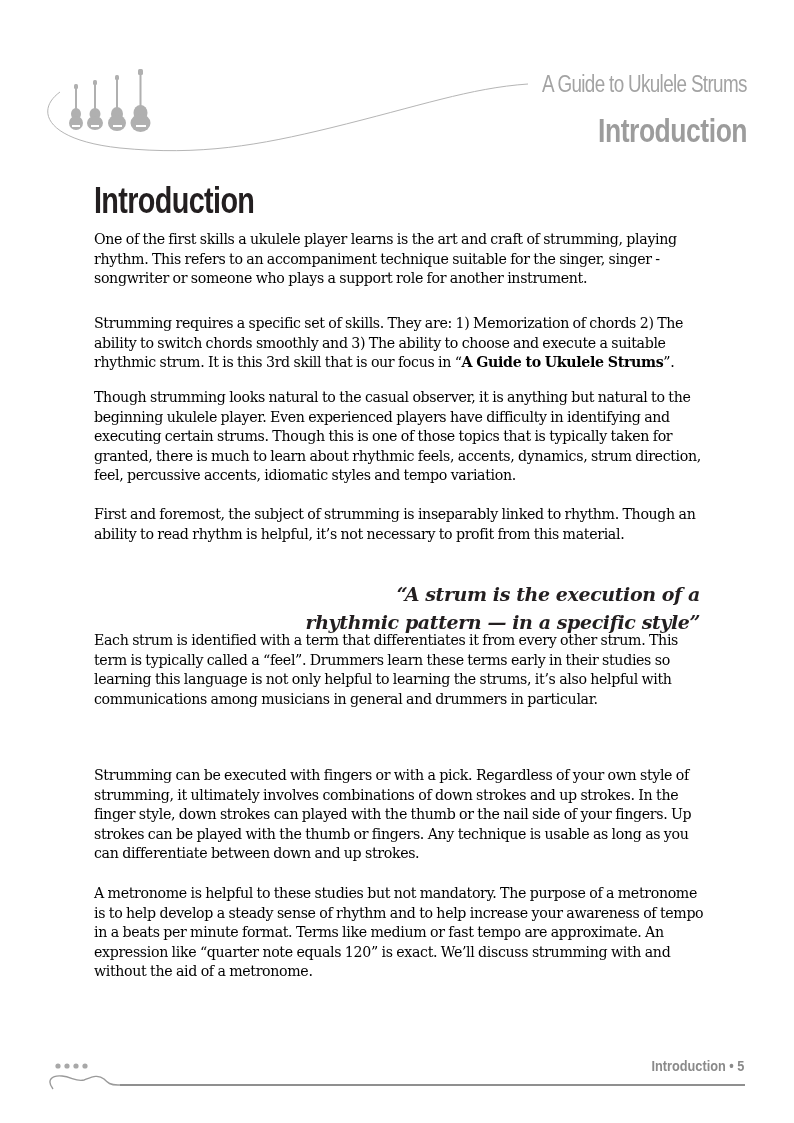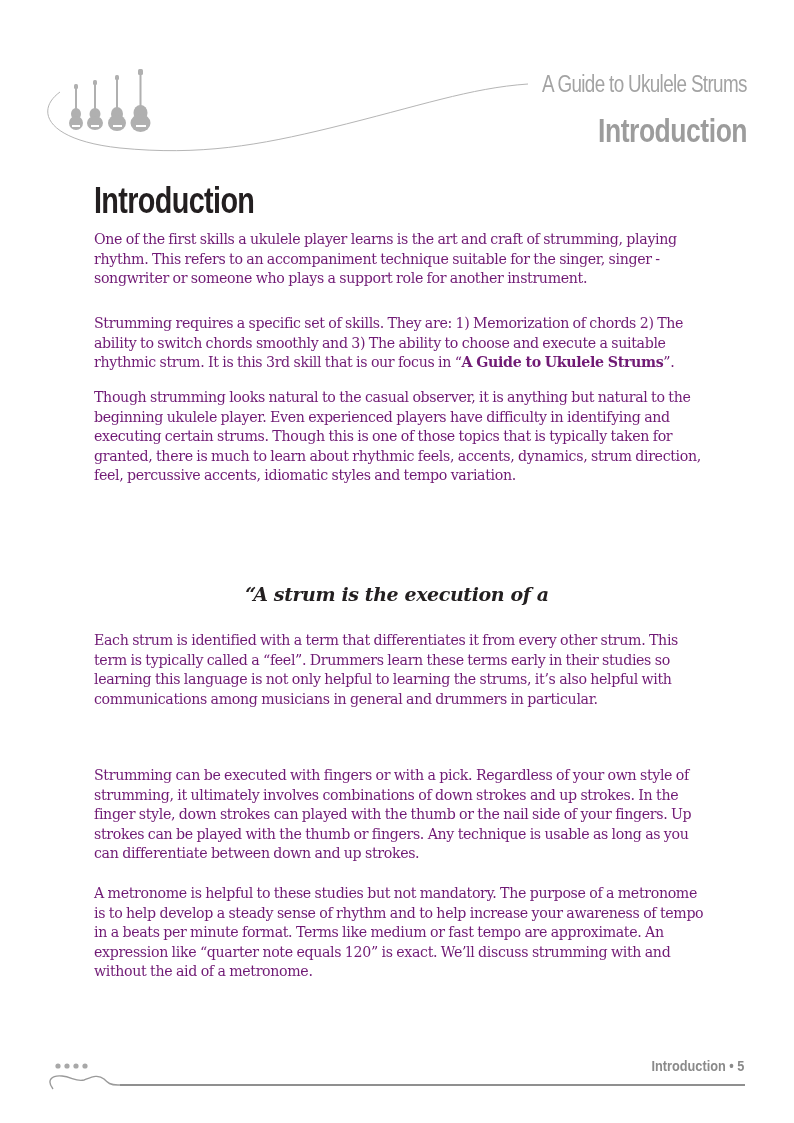--- a/index.html
+++ b/index.html
@@ -20,26 +20,26 @@
   }
   .page-title {
     position: absolute; left: 94px; top: 180px; margin: 0;
     font-family: "Liberation Sans", sans-serif; font-weight: bold;
     font-size: 36px; color: #231f20; letter-spacing: -0.8px;
     transform: scaleX(0.80); transform-origin: left center; white-space: nowrap;
   }
   .body-text {
     position: absolute; left: 94px; width: 612px;
     font-family: "DejaVu Serif", serif; font-size: 14.2px; line-height: 19.6px;
-    color: #701a75; margin: 0; letter-spacing: -0.35px; word-spacing: -0.5px;
+    color: #000000; margin: 0; letter-spacing: -0.35px; word-spacing: -0.5px;
   }
   .body-text b { font-weight: bold; }
   .pull-quote {
     position: absolute; left: 94px; width: 606px; top: 580px;
-    text-align: center; font-family: "DejaVu Serif", serif; font-style: italic;
+    text-align: right; font-family: "DejaVu Serif", serif; font-style: italic;
     font-weight: bold; font-size: 19px; line-height: 28px; color: #231f20;
     margin: 0; letter-spacing: -0.4px;
   }
   .footer-label {
     position: absolute; right: 50px; top: 1057px;
     font-family: "Liberation Sans", sans-serif; font-weight: bold;
     font-size: 15px; color: #8a8a8a; white-space: nowrap;
     transform: scaleX(0.85); transform-origin: right center;
   }
   .footer-art { position: absolute; left: 0; top: 1050px; }
@@ -85,22 +85,23 @@
   <div class="running-section">Introduction</div>
 
   <h1 class="page-title">Introduction</h1>
 
   <p class="body-text" style="top:230px">One of the first skills a ukulele player learns is the art and craft of strumming, playing rhythm. This refers to an accompaniment technique suitable for the singer, singer - songwriter or someone who plays a support role for another instrument.</p>
 
   <p class="body-text" style="top:314px"><span>Strumming requires a specific set of skills. They are: 1) Memorization of chords 2) The ability to switch chords smoothly and 3) The ability to choose and execute a suitable rhythmic strum. It is this 3rd skill that is our focus in “</span><b>A Guide to Ukulele Strums</b><span>”.</span></p>
 
   <p class="body-text" style="top:388px">Though strumming looks natural to the casual observer, it is anything but natural to the beginning ukulele player. Even experienced players have difficulty in identifying and executing certain strums. Though this is one of those topics that is typically taken for granted, there is much to learn about rhythmic feels, accents, dynamics, strum direction, feel, percussive accents, idiomatic styles and tempo variation.</p>
 
+  <p class="body-text" style="top:505px">First and foremost, the subject of strumming is inseparably linked to rhythm. Though an ability to read rhythm is helpful, it’s not necessary to profit from this material.</p>
 
-  <p class="pull-quote"><span>“A strum is the execution of a</span><br></p>
+  <p class="pull-quote"><span>“A strum is the execution of a</span><br><span>rhythmic pattern — in a specific style”</span></p>
 
   <p class="body-text" style="top:631px">Each strum is identified with a term that differentiates it from every other strum. This term is typically called a “feel”. Drummers learn these terms early in their studies so learning this language is not only helpful to learning the strums, it’s also helpful with communications among musicians in general and drummers in particular.</p>
 
   <p class="body-text" style="top:766px">Strumming can be executed with fingers or with a pick. Regardless of your own style of strumming, it ultimately involves combinations of down strokes and up strokes. In the finger style, down strokes can played with the thumb or the nail side of your fingers. Up strokes can be played with the thumb or fingers. Any technique is usable as long as you can differentiate between down and up strokes.</p>
 
   <p class="body-text" style="top:884px">A metronome is helpful to these studies but not mandatory. The purpose of a metronome is to help develop a steady sense of rhythm and to help increase your awareness of tempo in a beats per minute format. Terms like medium or fast tempo are approximate. An expression like “quarter note equals 120” is exact. We’ll discuss strumming with and without the aid of a metronome.</p>
 
   <svg class="footer-art" width="794" height="50">
     <g fill="#a8a8a8">
       <circle cx="58" cy="16" r="2.6"></circle>

